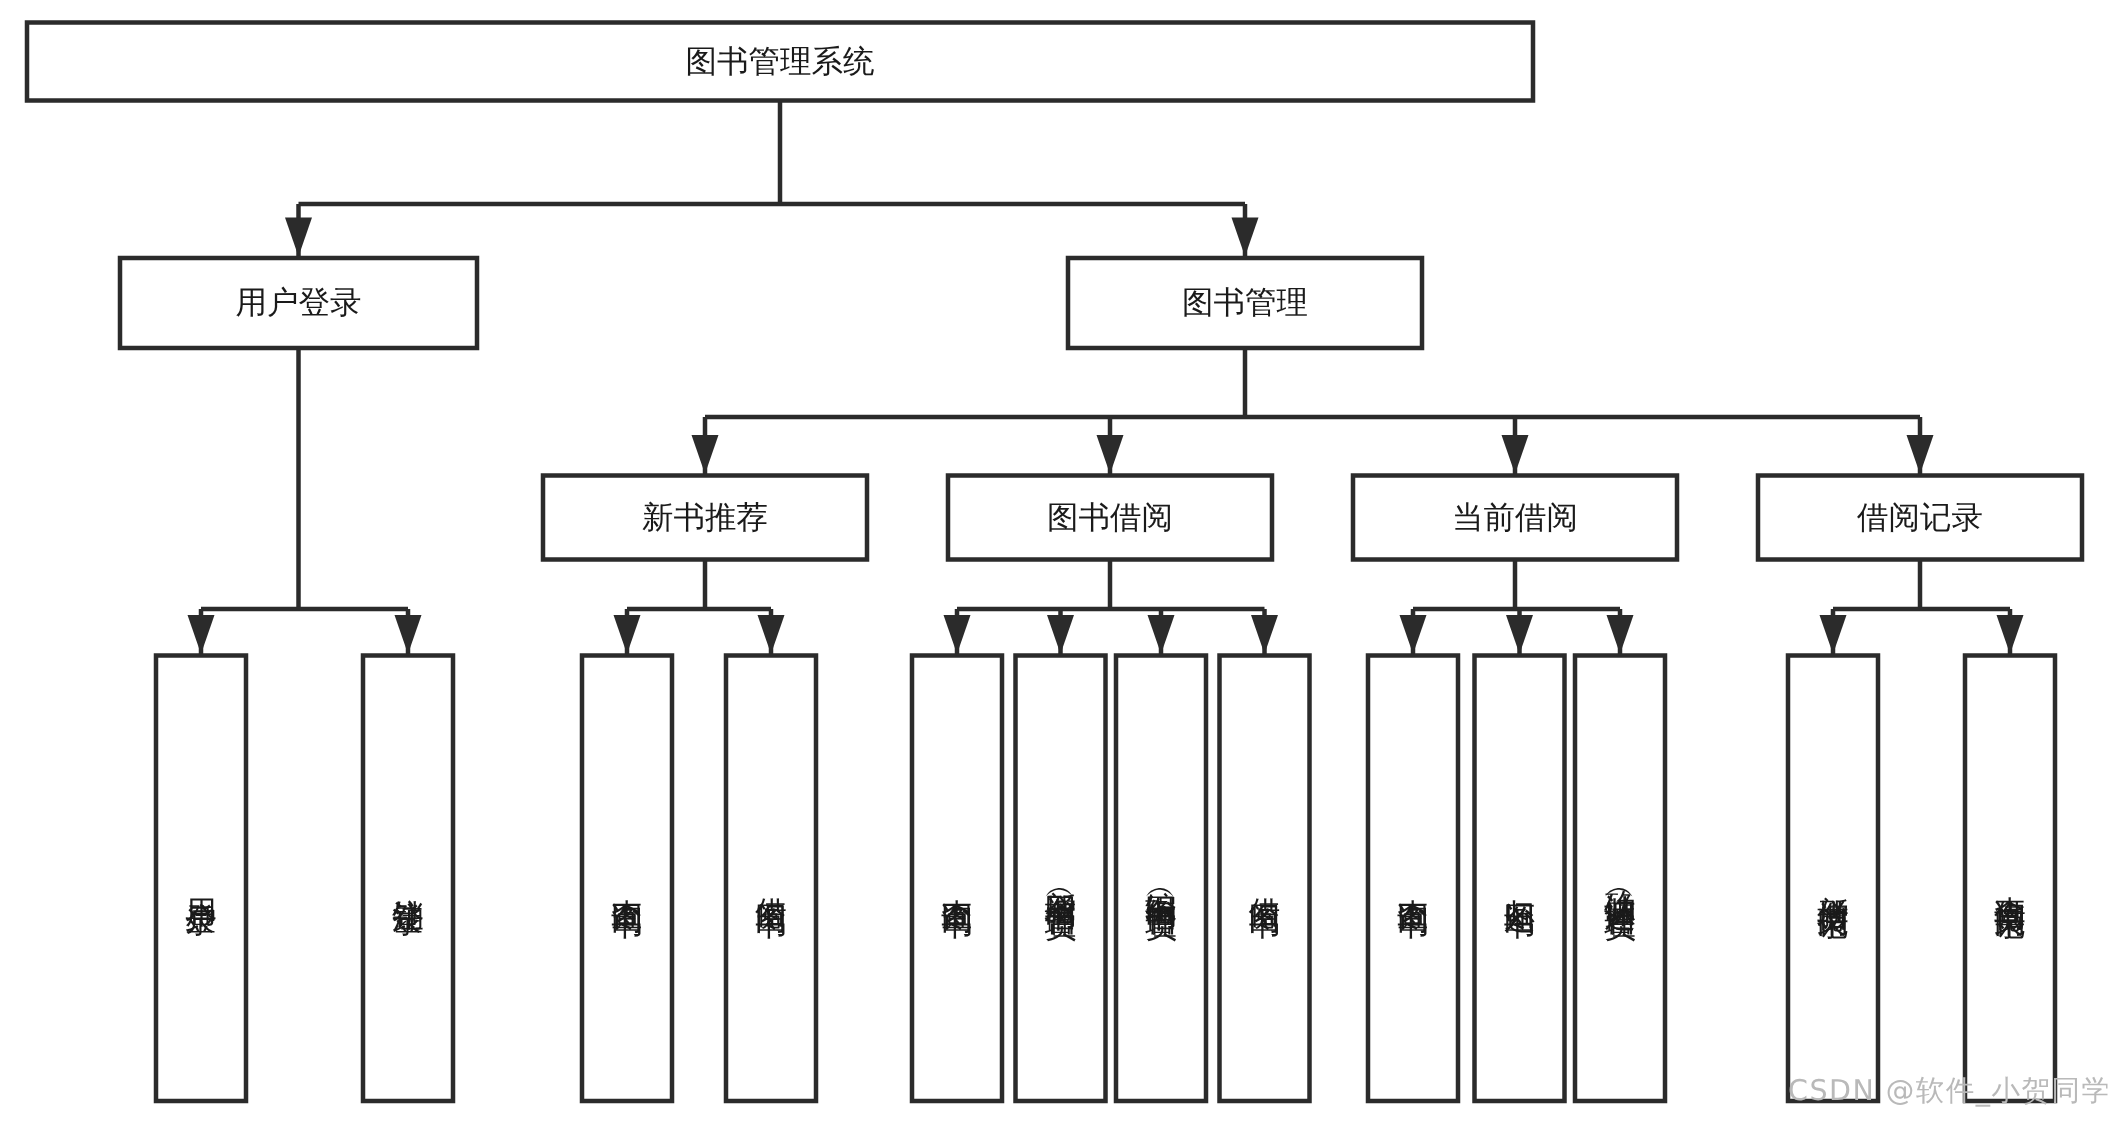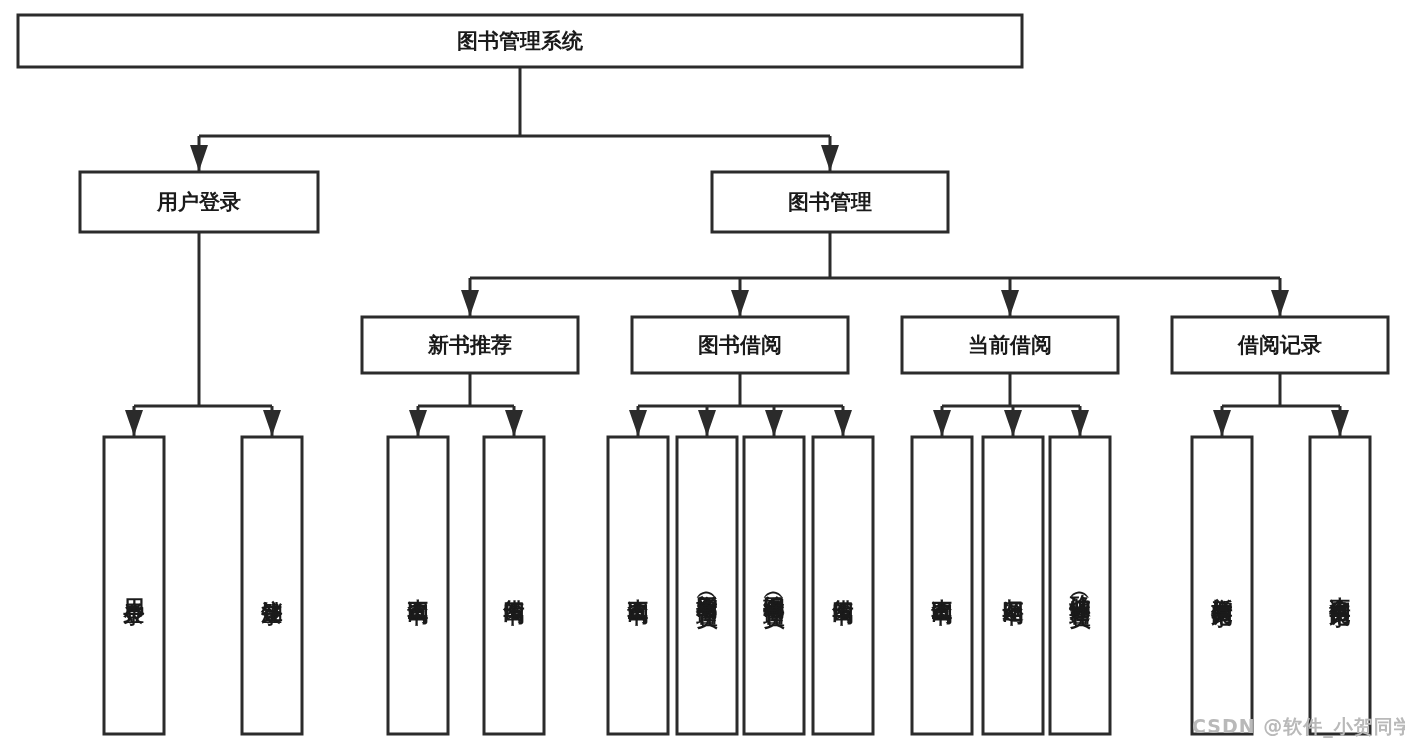--- a/index.html
+++ b/index.html
@@ -11,21 +11,20 @@
     width: 1405px;
     height: 747px;
     font-family: "DejaVu Sans", "Liberation Sans", sans-serif;
     overflow: hidden;
     position: relative;
   }
   #diagram-root {
     position: relative;
     width: 1405px;
     height: 747px;
-    font-weight: bold;
   }
   svg#tree-svg {
     position: absolute;
     left: 0;
     top: 0;
     width: 1405px;
     height: 747px;
     display: block;
   }
   .node-box {

